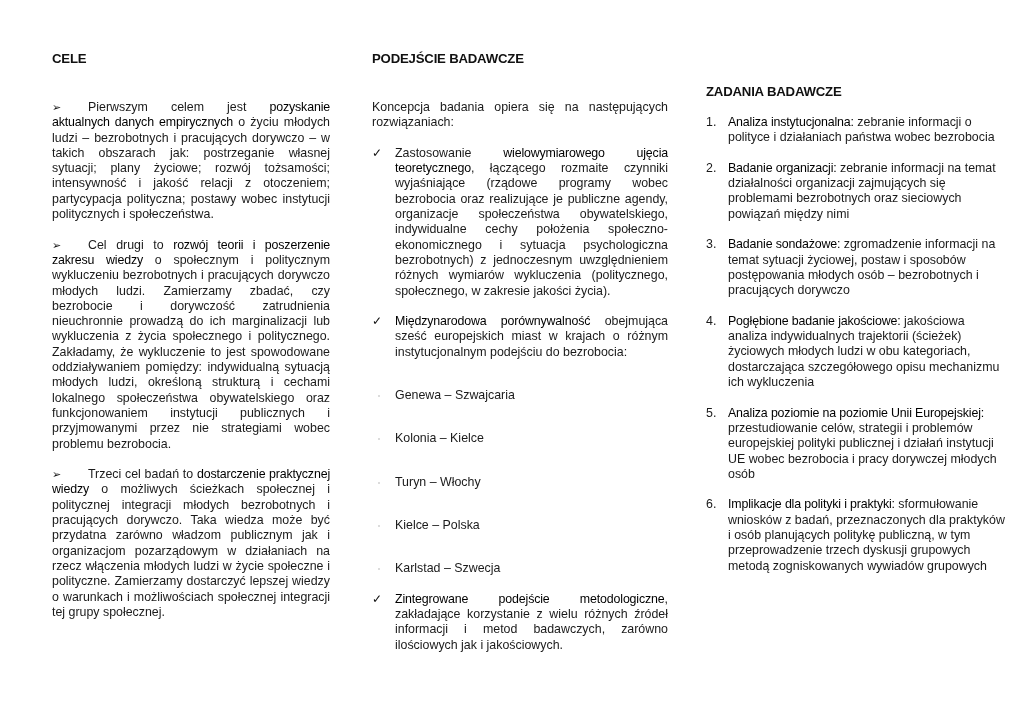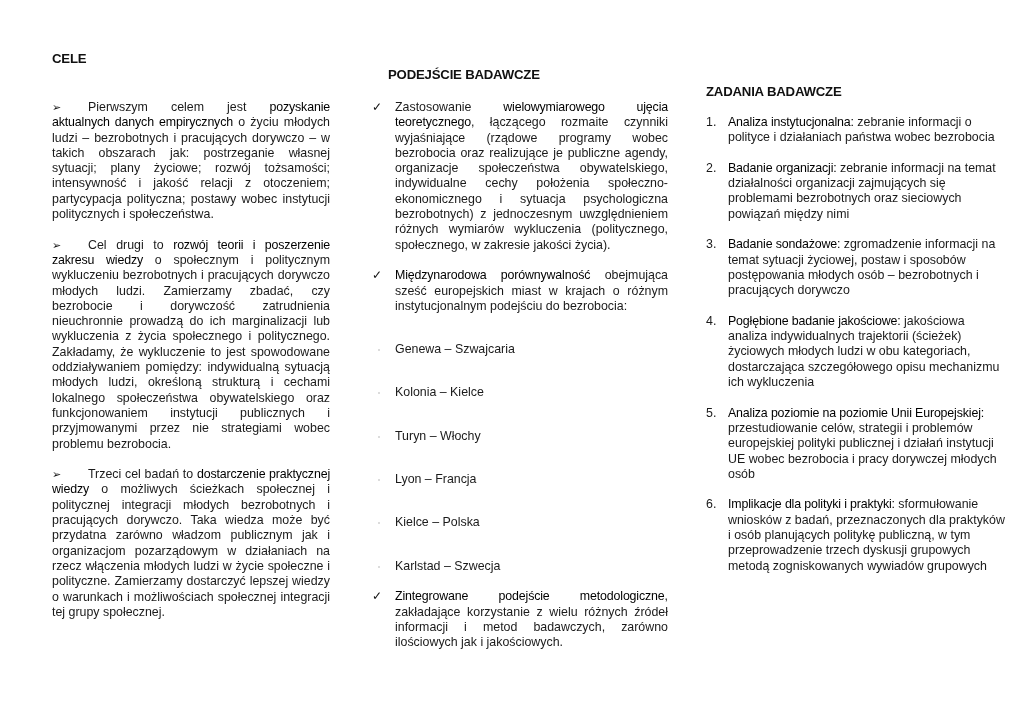--- a/index.html
+++ b/index.html
@@ -133,32 +133,32 @@
 <section class="col col-cele">
   <h2 class="heading" style="margin:0;">CELE</h2>
   <div class="cele-paragraphs">
     <p class="cele-p"><span class="arrow">➢</span><span>Pierwszym celem jest </span><b>pozyskanie aktualnych danych empirycznych</b><span> o życiu młodych ludzi – bezrobotnych i pracujących dorywczo – w takich obszarach jak: postrzeganie własnej sytuacji; plany życiowe; rozwój tożsamości; intensywność i jakość relacji z otoczeniem; partycypacja polityczna; postawy wobec instytucji politycznych i społeczeństwa.</span></p>
     <p class="cele-p"><span class="arrow">➢</span><span>Cel drugi to </span><b>rozwój teorii i poszerzenie zakresu wiedzy</b><span> o społecznym i politycznym wykluczeniu bezrobotnych i pracujących dorywczo młodych ludzi. Zamierzamy zbadać, czy bezrobocie i dorywczość zatrudnienia nieuchronnie prowadzą do ich marginalizacji lub wykluczenia z życia społecznego i politycznego. Zakładamy, że wykluczenie to jest spowodowane oddziaływaniem pomiędzy: indywidualną sytuacją młodych ludzi, określoną strukturą i cechami lokalnego społeczeństwa obywatelskiego oraz funkcjonowaniem instytucji publicznych i przyjmowanymi przez nie strategiami wobec problemu bezrobocia.</span></p>
     <p class="cele-p"><span class="arrow">➢</span><span>Trzeci cel badań to </span><b>dostarczenie praktycznej wiedzy</b><span> o możliwych ścieżkach społecznej i politycznej integracji młodych bezrobotnych i pracujących dorywczo. Taka wiedza może być przydatna zarówno władzom publicznym jak i organizacjom pozarządowym w działaniach na rzecz włączenia młodych ludzi w życie społeczne i polityczne. Zamierzamy dostarczyć lepszej wiedzy o warunkach i możliwościach społecznej integracji tej grupy społecznej.</span></p>
   </div>
 </section>
 
 <section class="col col-podejscie">
-  <h2 class="heading" style="margin:16px;">PODEJŚCIE BADAWCZE</h2>
+  <h2 class="heading" style="margin:0;">PODEJŚCIE BADAWCZE</h2>
   <div class="pod-body">
+    <p class="pod-intro">Koncepcja badania opiera się na następujących rozwiązaniach:</p>
 
     <p class="check-item"><span class="check-icon">✓</span><span>Zastosowanie </span><b>wielowymiarowego ujęcia teoretycznego</b><span>, łączącego rozmaite czynniki wyjaśniające (rządowe programy wobec bezrobocia oraz realizujące je publiczne agendy, organizacje społeczeństwa obywatelskiego, indywidualne cechy położenia społeczno-ekonomicznego i sytuacja psychologiczna bezrobotnych) z jednoczesnym uwzględnieniem różnych wymiarów wykluczenia (politycznego, społecznego, w zakresie jakości życia).</span></p>
 
     <p class="check-item"><span class="check-icon">✓</span><span></span><b>Międzynarodowa porównywalność</b><span> obejmująca sześć europejskich miast w krajach o różnym instytucjonalnym podejściu do bezrobocia:</span></p>
 
     <ul class="city-list">
       <li><span class="city-dot"></span><span>Genewa – Szwajcaria</span></li>
       <li><span class="city-dot"></span><span>Kolonia – Kielce</span></li>
       <li><span class="city-dot"></span><span>Turyn – Włochy</span></li>
-      <li><span class="city-dot"></span><span>Lyon – Francja</span></li>
       <li><span class="city-dot"></span><span>Kielce – Polska</span></li>
       <li><span class="city-dot"></span><span>Karlstad – Szwecja</span></li>
     </ul>
 
     <p class="check-item"><span class="check-icon">✓</span><span></span><b>Zintegrowane podejście metodologiczne</b><span>, zakładające korzystanie z wielu różnych źródeł informacji i metod badawczych, zarówno ilościowych jak i jakościowych.</span></p>
   </div>
 </section>
 
 <section class="col col-zadania">
   <h2 class="heading" style="margin:0;">ZADANIA BADAWCZE</h2>

